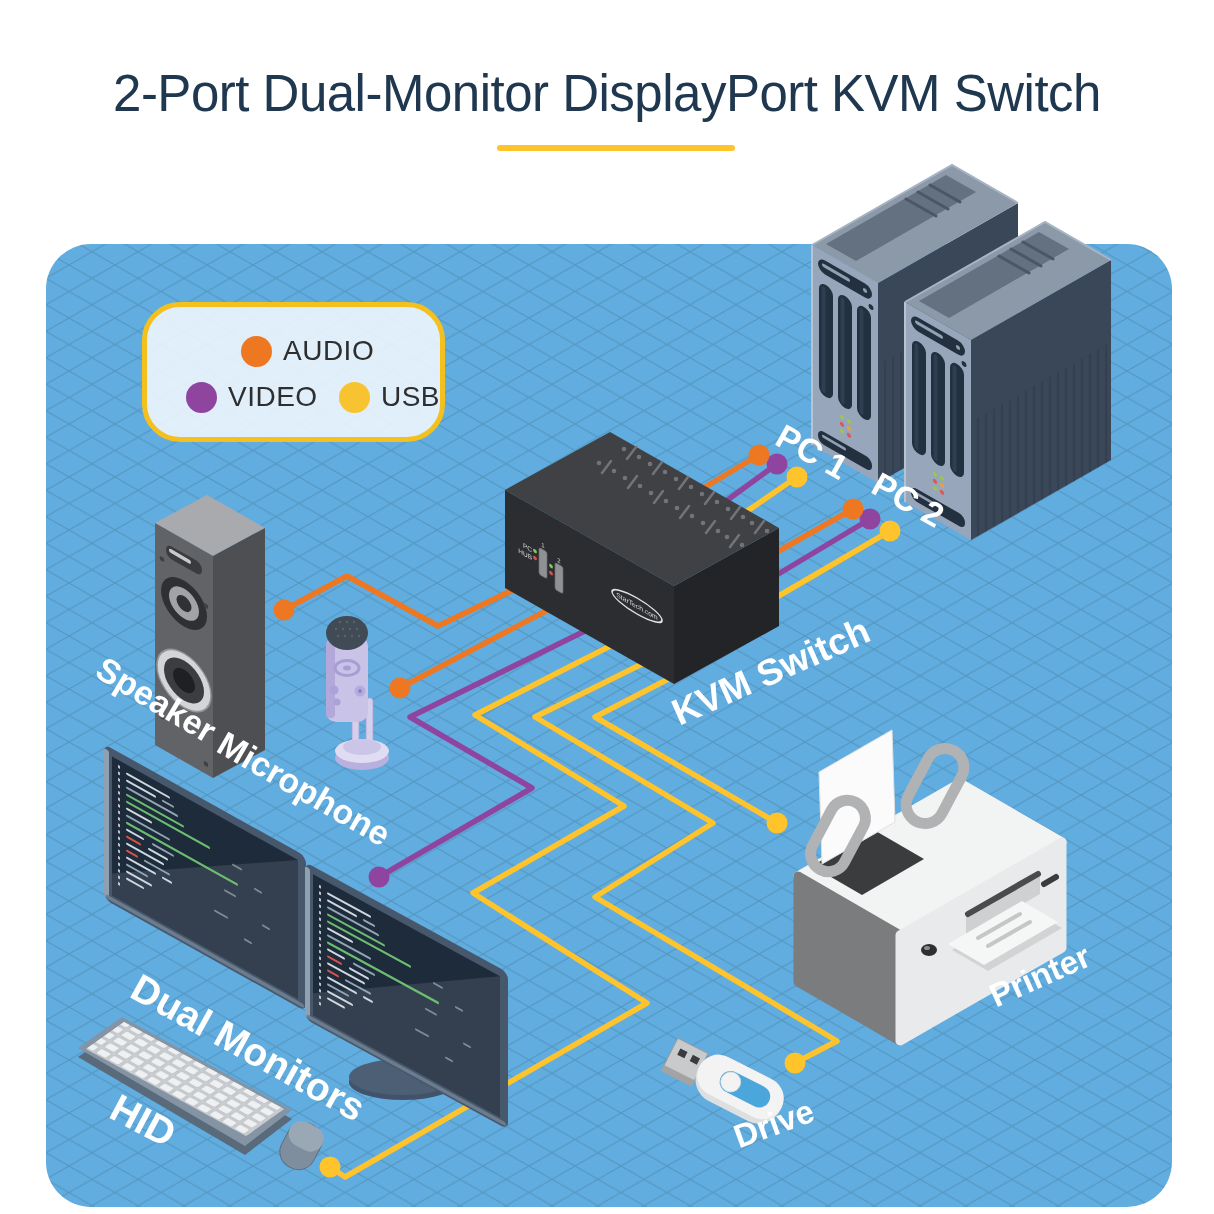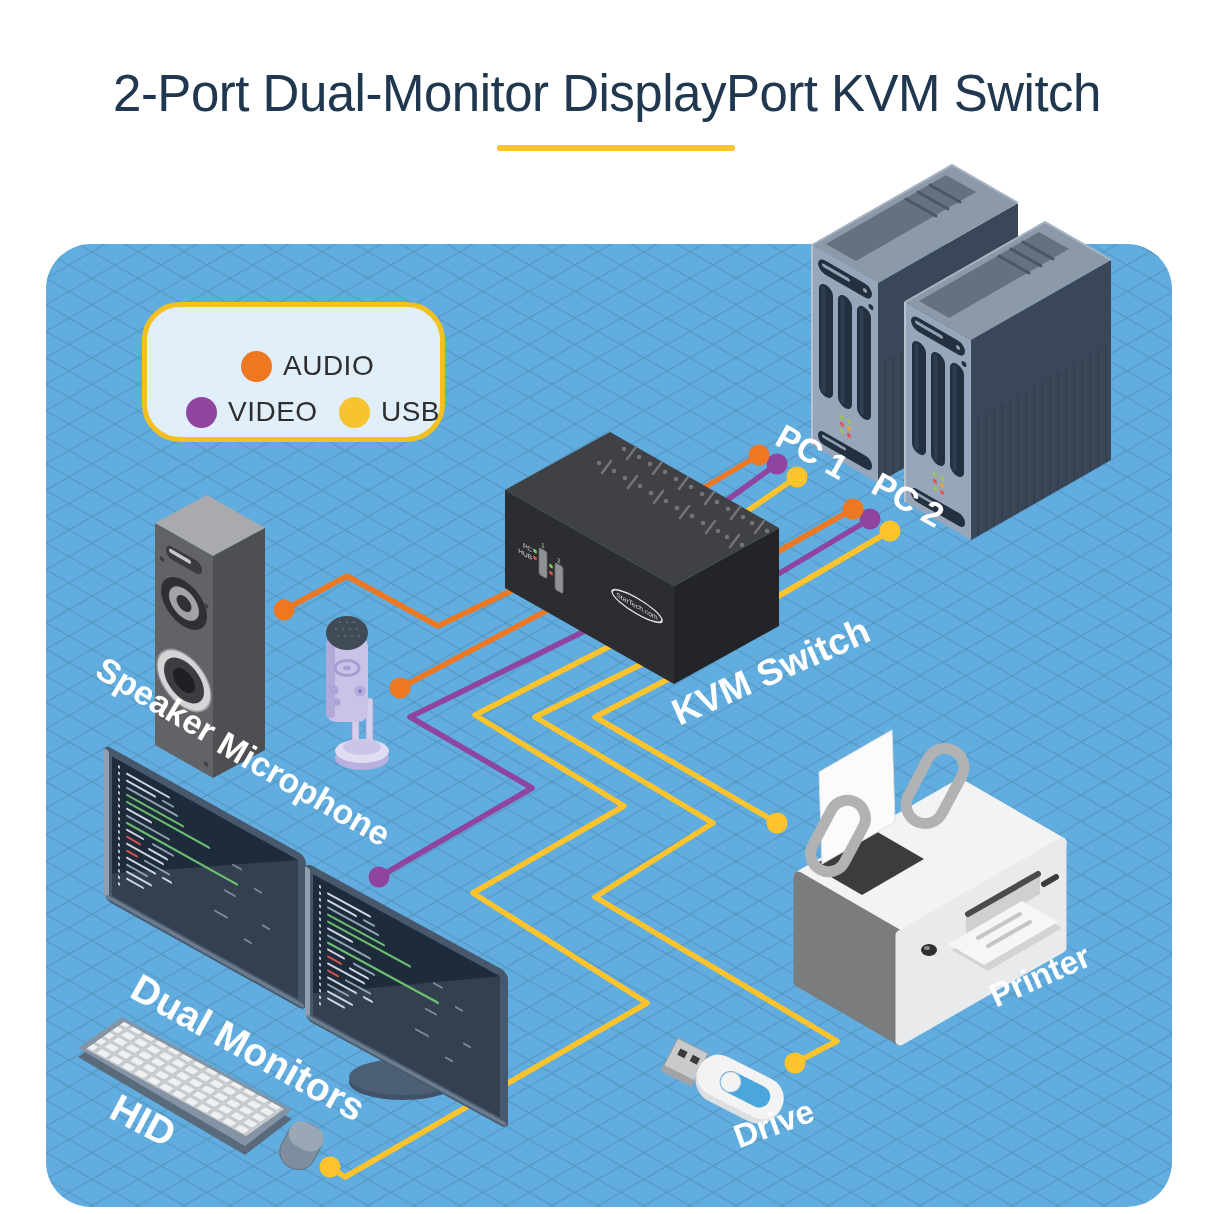--- a/index.html
+++ b/index.html
@@ -4,21 +4,21 @@
 <style>
   html,body{margin:0;padding:0;background:#ffffff;font-family:"Liberation Sans",sans-serif;}
   #stage{position:relative;width:1214px;height:1214px;overflow:hidden;background:#ffffff;}
   #stage svg{position:absolute;left:0;top:0;z-index:1;}
   .title{position:absolute;top:64px;left:0;width:1214px;text-align:center;font-size:51px;
          font-weight:400;color:#20384f;letter-spacing:-0.5px;z-index:4;}
   .underline{position:absolute;left:497px;top:145px;width:238px;height:6px;border-radius:3px;
          background:#ffc32b;z-index:4;}
   .legend{position:absolute;left:142px;top:302px;width:303px;height:140px;box-sizing:border-box;
           border:5px solid #f4c01e;border-radius:38px;background:rgba(236,244,252,0.92);z-index:3;
-          padding-top:42px;}
+          padding-top:27px;}
   .legend-row{display:flex;align-items:center;height:34px;}
   .legend-row.r1{margin-left:94px;margin-bottom:12px;}
   .legend-row.r2{margin-left:39px;justify-content:space-between;}
   .legend-item{display:flex;align-items:center;}
   .legend-item + .legend-item{margin-left:16px;}
   .dot{width:31px;height:31px;border-radius:50%;margin-right:11px;flex:0 0 auto;}
   .dot.audio{background:#ee7722;}
   .dot.video{background:#8f44a0;}
   .dot.usb{background:#f7c331;}
   .legend-label{font-size:28px;color:#2e2e2e;letter-spacing:0.5px;}

